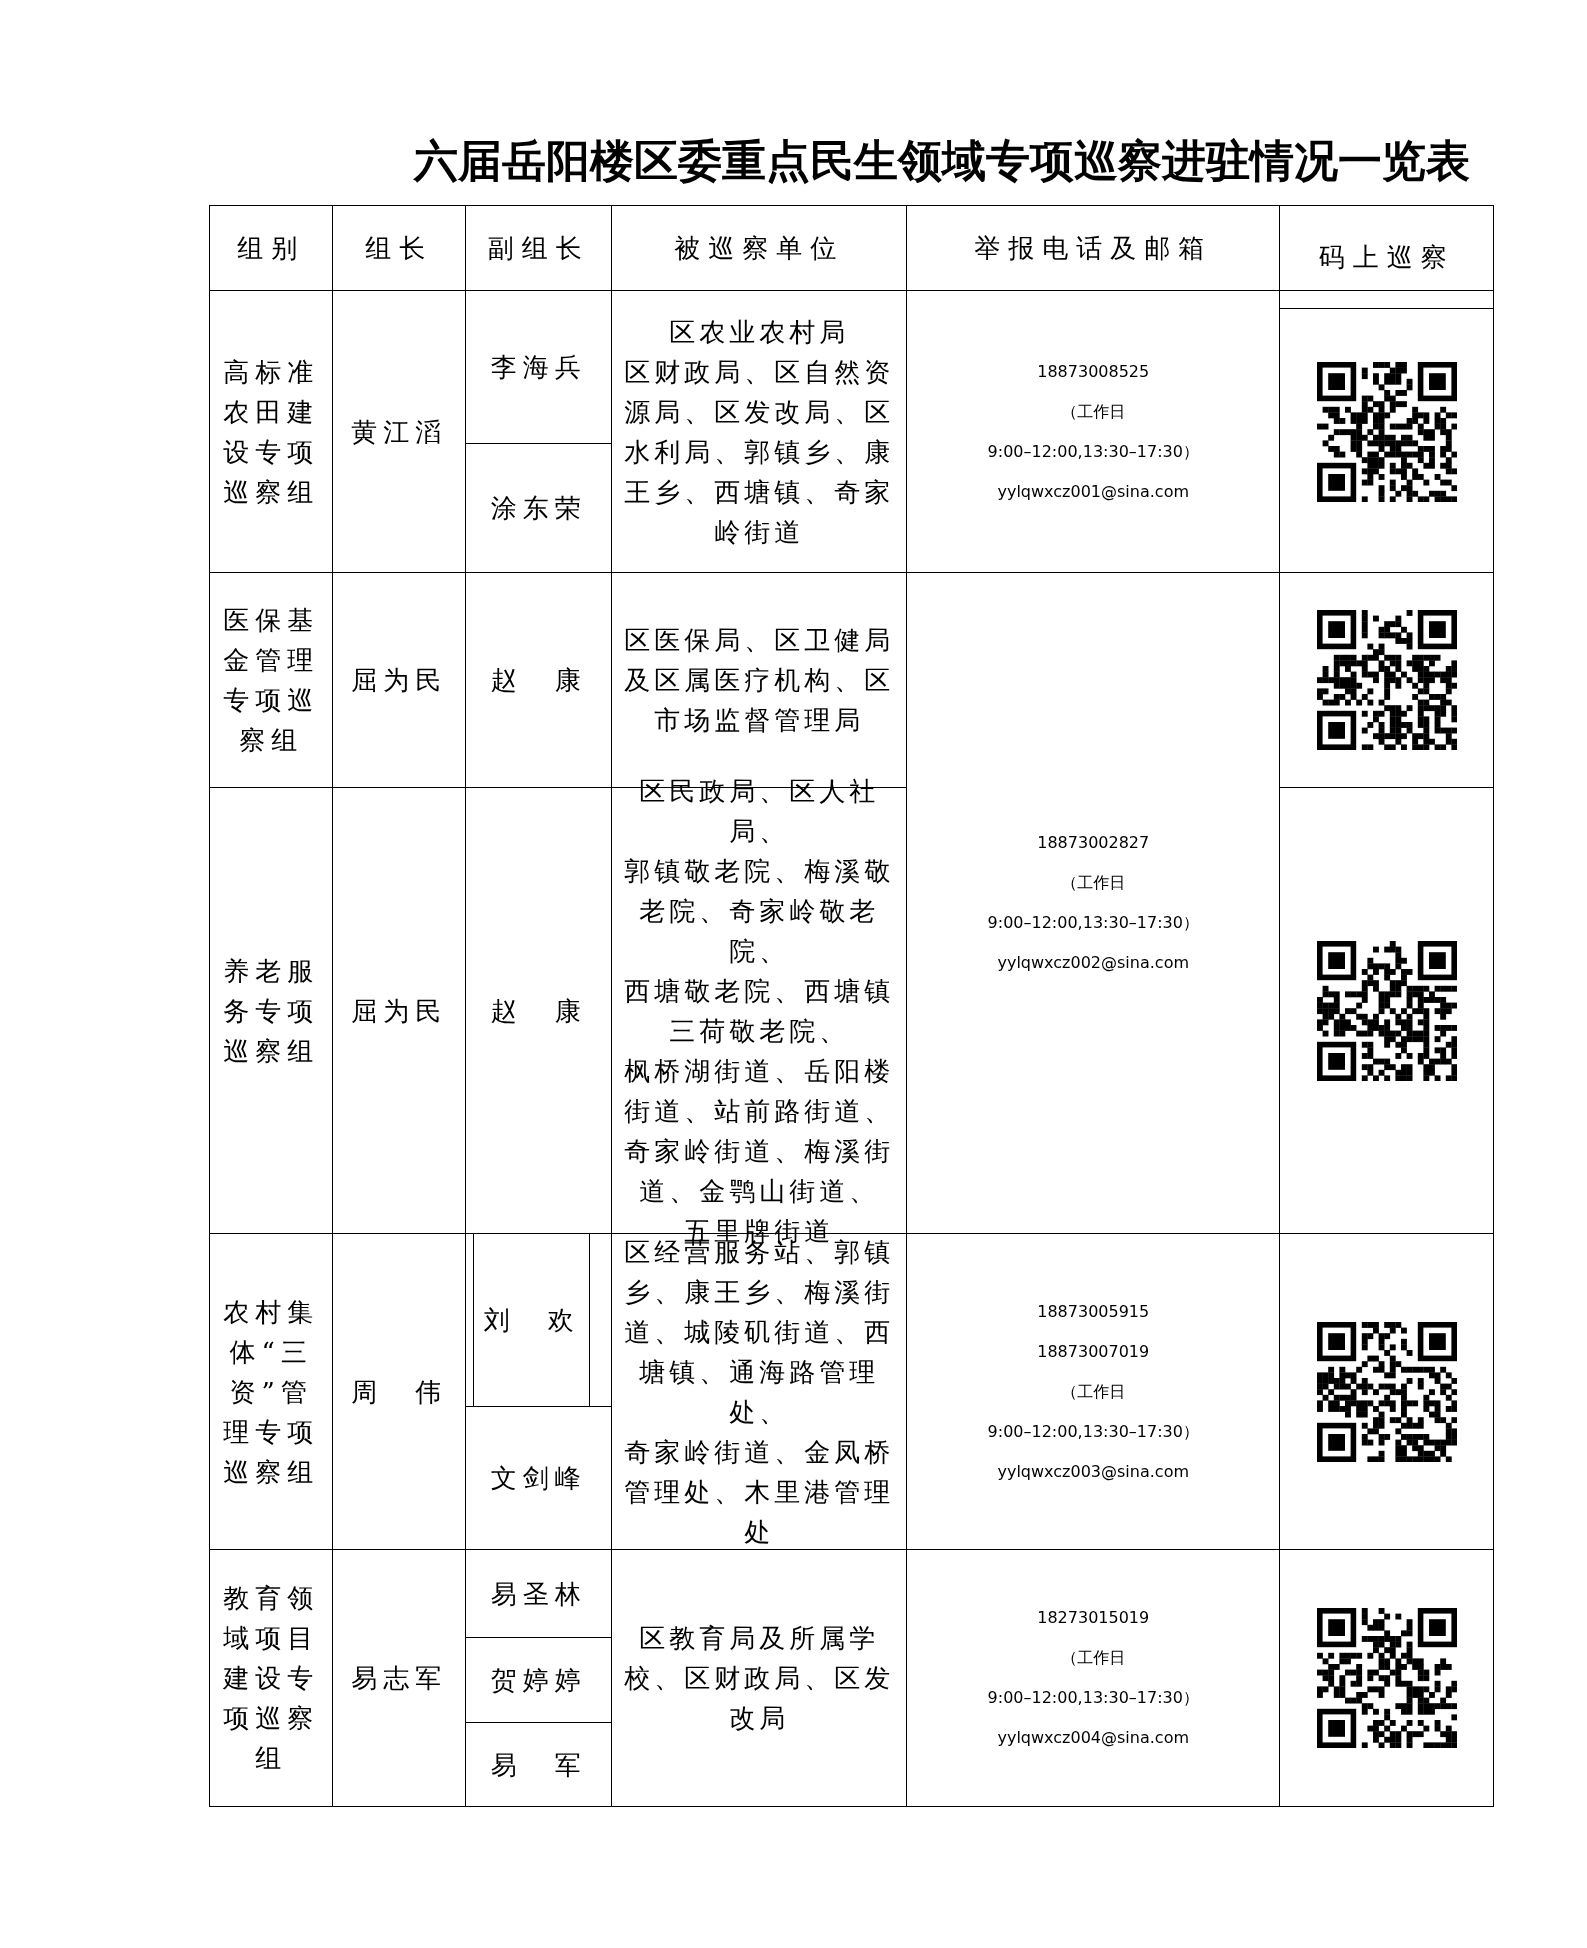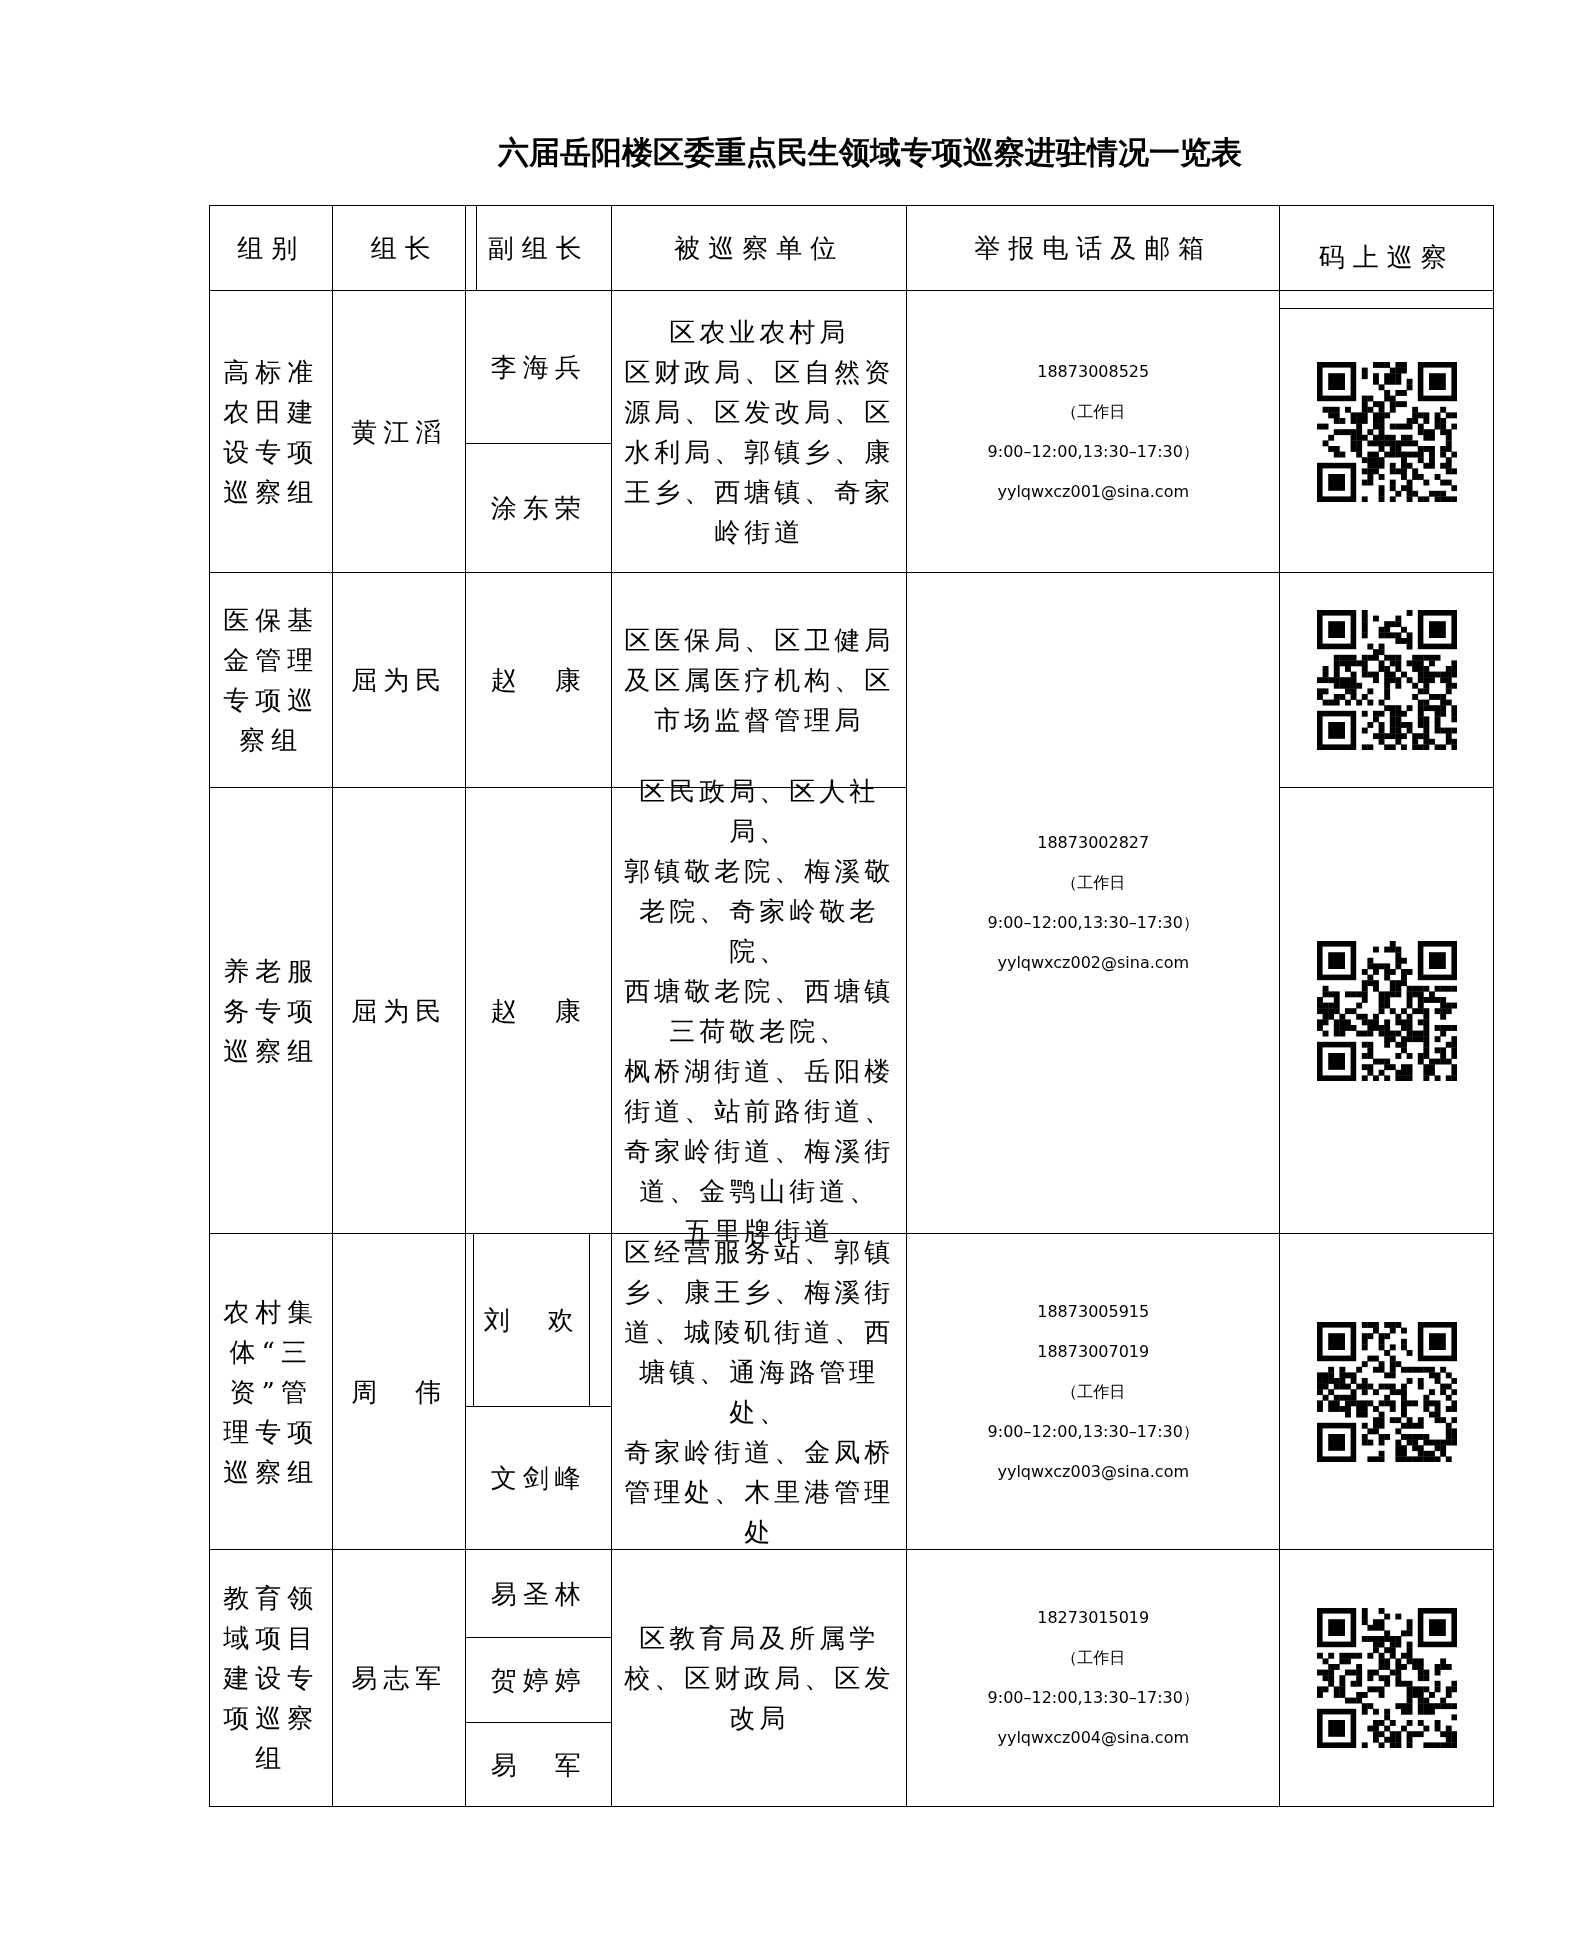--- a/index.html
+++ b/index.html
@@ -1,36 +1,36 @@
 <!DOCTYPE html>
 <html><head>
 <meta charset="utf-8">
 <style>
   html,body{margin:0;padding:0;background:#fff;}
   body{width:1587px;height:1948px;position:relative;overflow:hidden;font-family:"DejaVu Serif","Liberation Serif",serif;color:#000;}
-  .title{position:absolute;left:270px;top:132px;width:1200px;text-align:center;font-size:31px;font-weight:bold;letter-spacing:0px;font-family:"DejaVu Serif","Liberation Serif",serif;white-space:nowrap;}
+  .title{position:absolute;left:270px;top:132px;width:1200px;text-align:right;font-size:44px;font-weight:bold;letter-spacing:0px;font-family:"DejaVu Serif","Liberation Serif",serif;white-space:nowrap;}
   .tbl{position:absolute;left:210px;top:206px;width:1284px;height:1601px;}
   .cell{position:absolute;box-sizing:border-box;border:1.5px solid #000;display:flex;align-items:center;justify-content:center;text-align:center;font-size:26px;line-height:40px;margin:-0.75px 0 0 -0.75px;}
   .cell .txt{white-space:pre-line;letter-spacing:6px;}
   .cell.contact .txt{font-family:"DejaVu Sans","Liberation Sans",sans-serif;letter-spacing:0;font-size:16px;white-space:pre-line;}
   .hdr .txt{letter-spacing:8px;}
   .qr{width:140px;height:140px;}
   .units .txt{letter-spacing:4px;}
 </style>
 </head>
 <body>
 
 <div class="title">六届岳阳楼区委重点民生领域专项巡察进驻情况一览表</div>
 
 <div class="tbl">
 
   <div class="cell hdr" style="left:0;top:0;width:124px;height:86px">
       <span class="txt">组别</span>
     </div>
-  <div class="cell hdr" style="left:123px;top:0;width:145px;height:86px">
+  <div class="cell hdr" style="left:123px;top:0;width:134px;height:86px">
       <span class="txt">组长</span>
     </div>
   <div class="cell hdr" style="left:256px;top:0;width:147px;height:86px">
       <span class="txt">副组长</span>
     </div>
   <div class="cell hdr" style="left:402px;top:0;width:296px;height:86px">
       <span class="txt">被巡察单位</span>
     </div>
   <div class="cell hdr" style="left:697px;top:0;width:374px;height:86px">
       <span class="txt">举报电话及邮箱</span>

